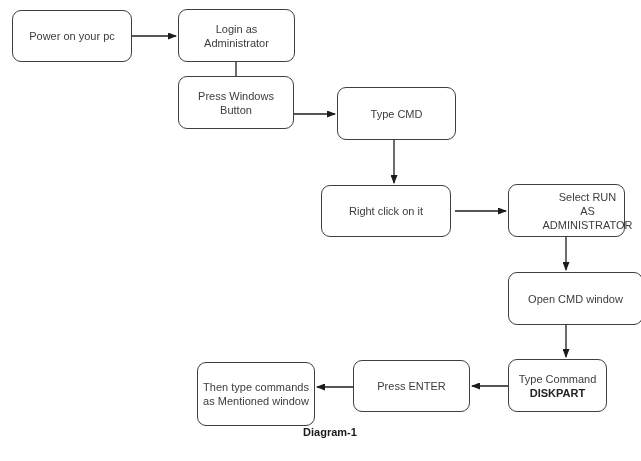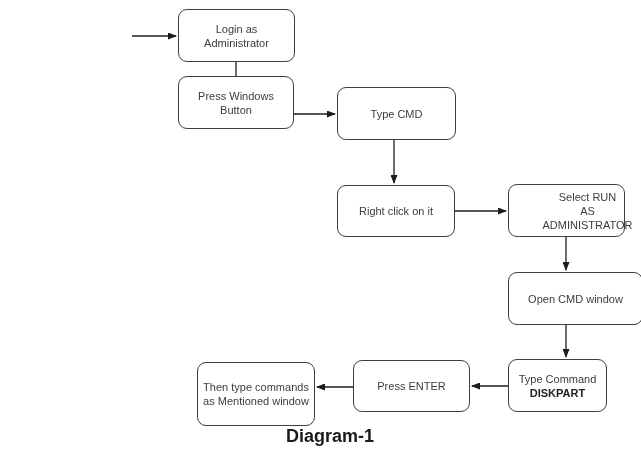--- a/index.html
+++ b/index.html
@@ -45,21 +45,21 @@
   }
   svg.arrows line {
     stroke: var(--arrow-color);
     stroke-width: 1.3;
   }
   .caption {
     position: absolute;
     left: 255px; top: 426px;
     width: 150px;
     text-align: center;
-    font-size: 18px;
+    font-size: 11px;
     font-weight: bold;
     color: #1a1a1a;
   }
 </style>
 </head>
 <body>
 
 <div class="canvas">
 
   <svg class="arrows" viewBox="0 0 641 461" xmlns="http://www.w3.org/2000/svg">
@@ -72,36 +72,39 @@
     <line x1="236" y1="62" x2="236" y2="86" marker-end="url(#ah)"></line>
     <line x1="294" y1="114" x2="335" y2="114" marker-end="url(#ah)"></line>
     <line x1="394" y1="140" x2="394" y2="183" marker-end="url(#ah)"></line>
     <line x1="455" y1="211" x2="506" y2="211" marker-end="url(#ah)"></line>
     <line x1="566" y1="237" x2="566" y2="270" marker-end="url(#ah)"></line>
     <line x1="566" y1="325" x2="566" y2="357" marker-end="url(#ah)"></line>
     <line x1="508" y1="386" x2="472" y2="386" marker-end="url(#ah)"></line>
     <line x1="353" y1="387" x2="317" y2="387" marker-end="url(#ah)"></line>
   </svg>
 
+  <div class="node" style="left:12px;  top:10px;  width:120px; height:52px;">
+    <span>Power on your pc</span>
+  </div>
 
   <div class="node" style="left:178px; top:9px;   width:117px; height:53px;">
     <span>Login as</span>
     <span>Administrator</span>
   </div>
 
   <div class="node" style="left:178px; top:76px;  width:116px; height:53px;">
     <span>Press Windows</span>
     <span>Button</span>
   </div>
 
   <div class="node" style="left:337px; top:87px;  width:119px; height:53px;">
     <span>Type CMD</span>
   </div>
 
-  <div class="node" style="left:337px; top:185px; width:118px; height:52px;">
+  <div class="node" style="left:321px; top:185px; width:130px; height:52px;">
     <span>Right click on it</span>
   </div>
 
   <div class="node" style="left:508px; top:184px; width:117px; height:53px;padding-left:46px;">
     <span>Select RUN AS</span>
     <span>ADMINISTRATOR</span>
   </div>
 
   <div class="node" style="left:508px; top:272px; width:135px; height:53px;">
     <span>Open CMD window</span>

